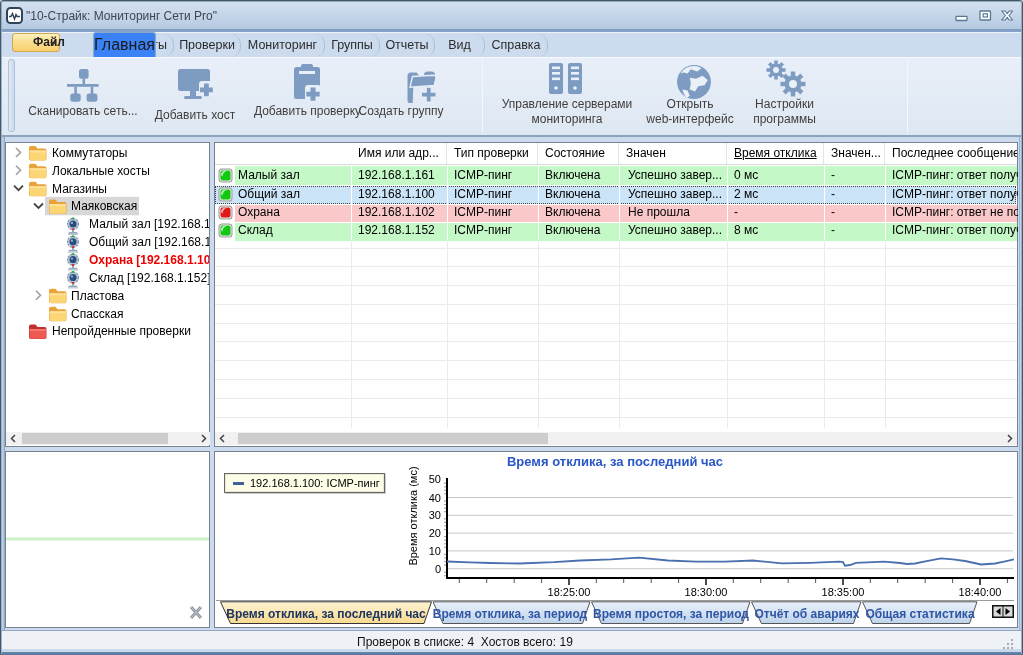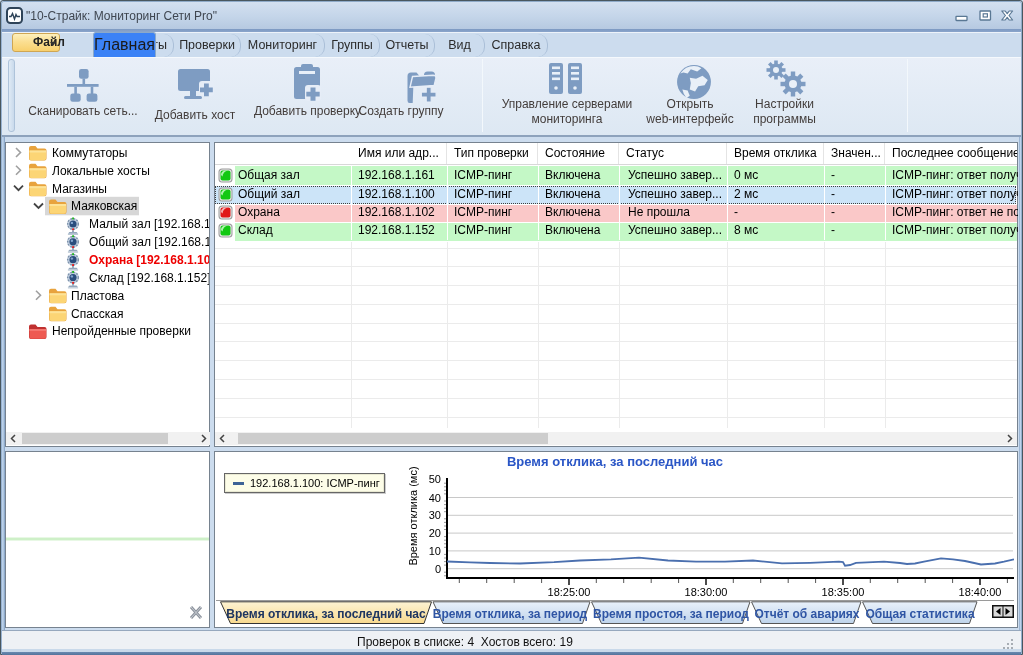--- a/index.html
+++ b/index.html
@@ -287,22 +287,22 @@
   <rect x="0" y="0" width="204" height="13" fill="#f1f1f1"></rect>
   <rect x="16" y="1" width="146" height="11" fill="#cdcdcd"></rect>
   <path d="M9 3 l-3.5 3.5 3.5 3.5" fill="none" stroke="#444" stroke-width="1.5"></path>
   <path d="M196 3 l3.5 3.5 -3.5 3.5" fill="none" stroke="#444" stroke-width="1.5"></path>
 </svg>
 <div class="abs" id="tableContent" style="left:215px;top:142.5px;width:802.5px;height:303px;overflow:hidden;">
 
   <div class="hcell" style="left:136px;width:96px;">Имя или адр...</div>
   <div class="hcell" style="left:232px;width:91px;">Тип проверки</div>
   <div class="hcell" style="left:323px;width:81px;">Состояние</div>
-  <div class="hcell" style="left:404px;width:108px;">Статус</div>
-  <div class="hcell" style="left:512px;width:97px;">Время отклика</div>
+  <div class="hcell" style="left:404px;width:108px;">Значен</div>
+  <div class="hcell" style="left:512px;width:97px;text-decoration:underline;">Время отклика</div>
   <div class="hcell" style="left:609px;width:61px;">Значен...</div>
   <div class="hcell" style="left:670px;width:132px;border-right:none;">Последнее сообщение</div>
   <div class="abs" style="left:0;top:21.5px;width:802px;height:1px;background:#d8d8d8;"></div>
 
   <div class="abs" style="left:20px;top:23px;width:782px;height:19.5px;background:#c4f8c6;"></div>
   <div class="abs" style="left:0px;top:43.5px;width:801px;height:18px;background:#cce4f8;border:1px dotted #404040;"></div>
   <div class="abs" style="left:20px;top:62.5px;width:782px;height:16.5px;background:#fac8c8;"></div>
   <div class="abs" style="left:20px;top:80.5px;width:782px;height:18px;background:#c4f8c6;"></div>
 
   <div class="vline" style="left:136px;top:22px;height:75px;"></div>
@@ -331,21 +331,21 @@
       <rect x="2.5" y="2.5" width="10" height="10" rx="2" fill="#e01818"></rect>
       <path d="M3 7 q0-4 4-4.5 l3 0 q-5 1-5.5 6 Z" fill="#f5b0b0"></path>
     </svg>
   <svg class="abs" style="left:3px;top:80px" width="15" height="15" viewBox="0 0 15 15">
       <rect x=".5" y=".5" width="14" height="14" rx="3.5" fill="#9a9a9a"></rect>
       <rect x="1.5" y="1.5" width="12" height="12" rx="2.8" fill="#e9e9e9"></rect>
       <rect x="2.5" y="2.5" width="10" height="10" rx="2" fill="#12c812"></rect>
       <path d="M3 7 q0-4 4-4.5 l3 0 q-5 1-5.5 6 Z" fill="#aff3af"></path>
     </svg>
 
-  <div class="cellt" style="left:23px;top:25px;">Общая зал</div>
+  <div class="cellt" style="left:23px;top:25px;">Малый зал</div>
   <div class="cellt" style="left:143px;top:25px;">192.168.1.161</div>
   <div class="cellt" style="left:239px;top:25px;">ICMP-пинг</div>
   <div class="cellt" style="left:330px;top:25px;">Включена</div>
   <div class="cellt" style="left:413px;top:25px;">Успешно завер...</div>
   <div class="cellt" style="left:519px;top:25px;">0 мс</div>
   <div class="cellt" style="left:616px;top:25px;">-</div>
   <div class="cellt" style="left:677px;top:25px;">ICMP-пинг: ответ получен</div>
   <div class="cellt" style="left:23px;top:44px;">Общий зал</div>
   <div class="cellt" style="left:143px;top:44px;text-align:right;">192.168.1.100</div>
   <div class="cellt" style="left:239px;top:44px;">ICMP-пинг</div>

